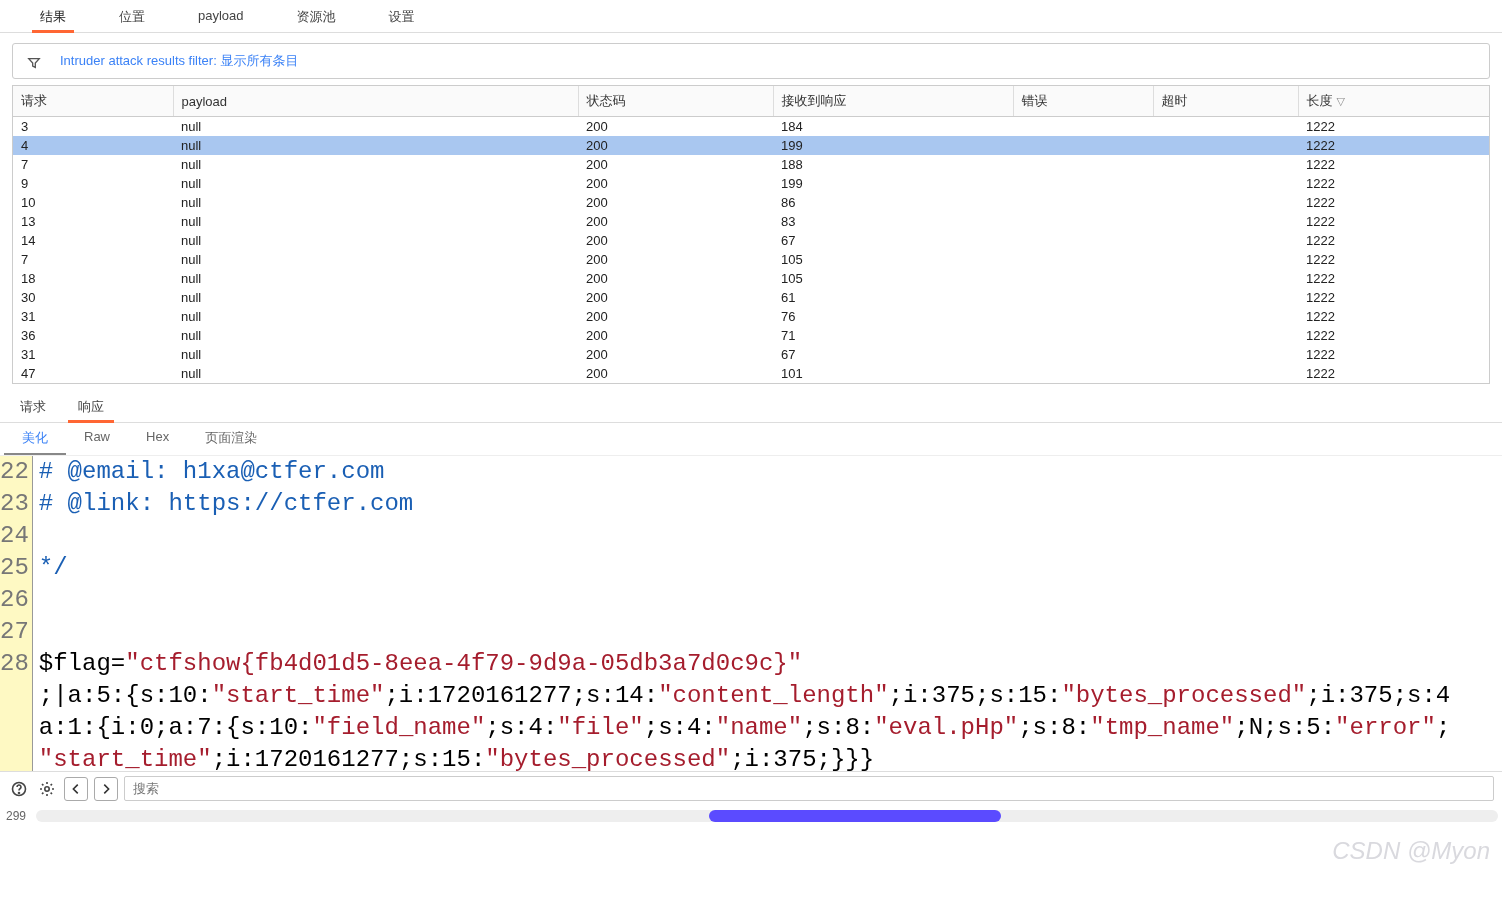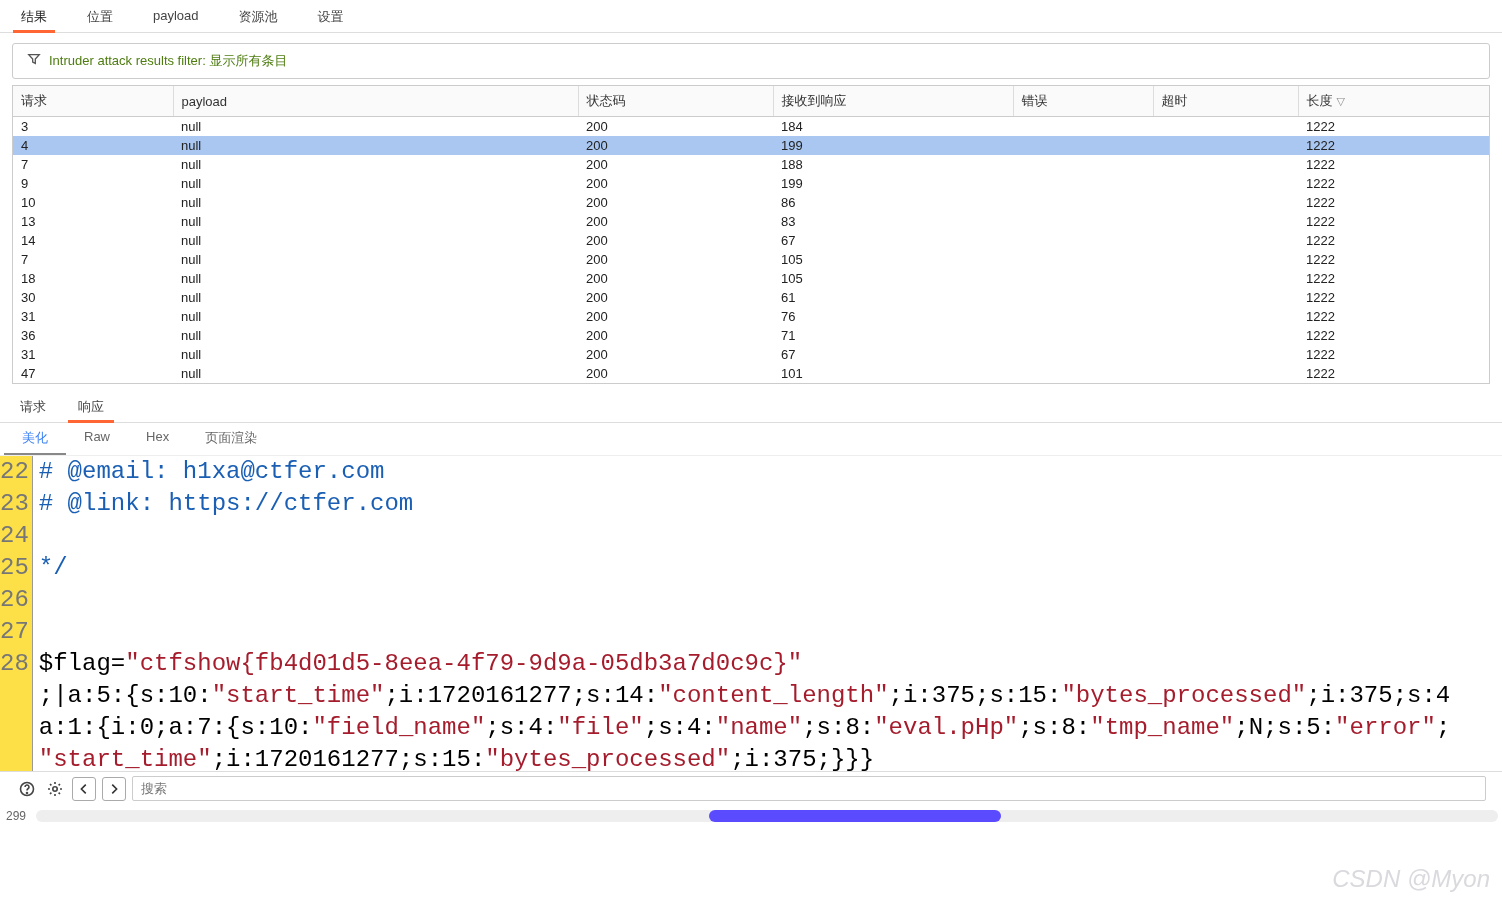--- a/index.html
+++ b/index.html
@@ -6,47 +6,47 @@
   body {
     font-family: -apple-system, "Segoe UI", "Microsoft YaHei", sans-serif;
     font-size: 13px;
     color: #333;
     background: #fff;
     width: 1502px;
     overflow: hidden;
   }
   .tabs {
     display: flex;
-    gap: 4px;
+    gap: 17px;
     border-bottom: 1px solid #ddd;
-    padding: 0 3px;
+    padding: 0 22px;
   }
   .tab {
     padding: 8px 18px 6px;
     cursor: pointer;
     color: #444;
     position: relative;
   }
   .tab.active { color: #222; font-weight: 500; }
   .tab.active::after {
     content: "";
     position: absolute;
     left: 10px; right: 10px; bottom: -1px;
     height: 3px;
     background: #ff6633;
   }
   .filter-bar {
     display: flex;
-    align-items: flex-start;
-    gap: 8px;
+    align-items: flex-end;
+    gap: 19px;
     padding: 8px 14px;
     border: 1px solid #ccc;
     margin: 10px 12px 6px;
     border-radius: 3px;
-    color: #4d7c0f;
+    color: #3b82f6;
   }
   .filter-icon {
     width: 14px; height: 14px;
     display: inline-block;
     position: relative;
   }
   .filter-icon svg { width: 14px; height: 14px; stroke: #555; fill: none; stroke-width: 1.5; }
   .table-wrap { margin: 0 12px; border: 1px solid #ccc; border-top: none; }
   table { width: 100%; border-collapse: collapse; table-layout: fixed; }
   thead th {
@@ -102,40 +102,40 @@
     font-size: 24px;
     line-height: 32px;
   }
   .gutter {
     flex: 0 0 28px;
     border-right: 1px solid #999;
     text-align: right;
     padding-right: 3px;
     color: #777;
     font-family: "Consolas", "Courier New", monospace;
-    background: #fde047;
+    background: #fef9c3;
   }
   .gutter div { height: 32px; }
   .code {
     flex: 1;
     font-family: "Consolas", "Courier New", monospace;
     padding-left: 6px;
     white-space: pre;
     overflow: hidden;
     color: #1a5fb4;
   }
   .code .cmt { color: #1a5fb4; }
   .code .plain { color: #000; }
   .code .var { color: #000; }
   .code .str { color: #a51d2d; }
   .bottom-bar {
     display: flex;
     align-items: center;
     gap: 6px;
-    padding: 4px 16px;
+    padding: 4px 8px;
     border-top: 1px solid #ddd;
   }
   .icon-btn {
     width: 22px; height: 22px;
     display: inline-flex; align-items: center; justify-content: center;
     cursor: pointer;
     color: #555;
   }
   .icon-btn svg { width: 16px; height: 16px; stroke: #444; fill: none; stroke-width: 1.6; }
   .nav-btn {
@@ -169,21 +169,21 @@
     position: absolute;
     left: 46%;
     width: 20%;
     top: 0; bottom: 0;
     background: #5b4bff;
     border-radius: 6px;
   }
   .watermark {
     position: absolute;
     right: 12px;
-    bottom: 12px;
+    bottom: 40px;
     font-size: 24px;
     color: rgba(180,180,190,0.5);
     font-style: italic;
     font-family: Arial, sans-serif;
     pointer-events: none;
   }
 </style>
 </head>
 <body>
 

